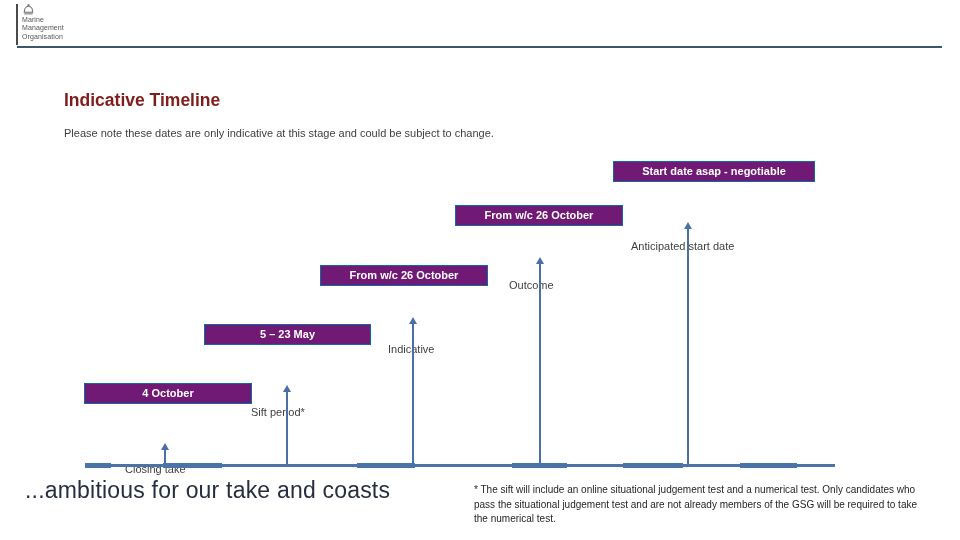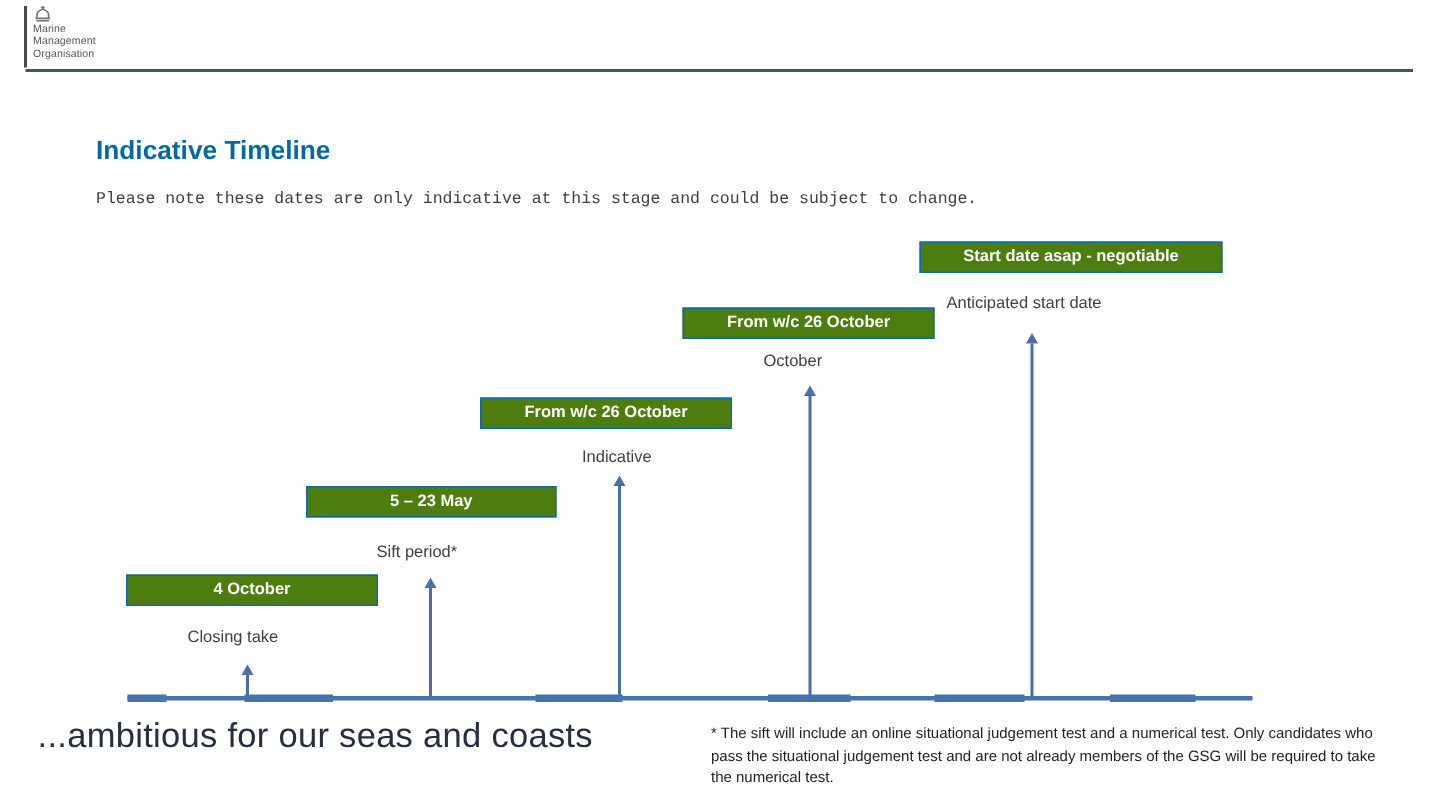--- a/index.html
+++ b/index.html
@@ -7,27 +7,27 @@
        font-family:"Liberation Sans", sans-serif;-webkit-font-smoothing:antialiased;}
   .abs{position:absolute;}
 
   
   .logo-bar{left:16px;top:4px;width:2px;height:41px;background:#4a4a4a;}
   .crest{left:22px;top:3px;width:13px;height:12px;}
   .logo-text{left:22px;top:16px;font-size:7px;line-height:1.18;color:#555;letter-spacing:.1px;}
   .header-rule{left:17px;top:46px;width:925px;height:2px;background:#3e566b;}
 
   
-  .page-title{left:64px;top:90px;font-size:17.5px;font-weight:bold;color:#0369a1;text-align:right;}
-  .page-subtitle{left:64px;top:127px;font-size:11px;color:#3f3f3f;font-family:Liberation Mono, monospace;}
+  .page-title{left:64px;top:90px;font-size:17.5px;font-weight:bold;color:#7f1d1d;text-align:right;}
+  .page-subtitle{left:64px;top:127px;font-size:11px;color:#3f3f3f;}
 
   
-  .ms-box{height:19px;background:#4d7c0f;border:1px solid #0c6aa4;color:#fff;
+  .ms-box{height:19px;background:#701a75;border:1px solid #0c6aa4;color:#fff;
           font-size:11px;font-weight:bold;text-align:center;line-height:19px;}
-  .ms-label{font-size:11px;color:#3f3f3f;white-space:nowrap;}
+  .ms-label{font-size:11px;color:#3f3f3f;white-space:nowrap;margin-top:44px;}
 
   
   .arrow{width:10px;}
   .arrow .arrow-head{width:0;height:0;margin:0 auto;
         border-left:4.5px solid transparent;border-right:4.5px solid transparent;
         border-bottom:7px solid #4b6ea6;}
   .arrow .arrow-stem{width:2.5px;margin:0 auto;background:#4b6ea6;height:calc(100% - 7px);}
 
   
   .axis-line{left:85px;top:464px;width:750px;height:3px;background:#4a74a8;}
@@ -60,21 +60,21 @@
 <div class="abs page-subtitle">Please note these dates are only indicative at this stage and could be subject to change.</div>
 
 <div class="abs ms-box" style="left:613px;top:161px;width:200px;">Start date asap - negotiable</div>
 <div class="abs ms-label" style="left:631px;top:196px;">Anticipated start date</div>
 <div class="abs arrow" style="left:683px;top:222px;height:244px;">
   <div class="arrow-head"></div>
   <div class="arrow-stem"></div>
 </div>
 
 <div class="abs ms-box" style="left:455px;top:205px;width:166px;">From w/c 26 October</div>
-<div class="abs ms-label" style="left:509px;top:235px;">October</div>
+<div class="abs ms-label" style="left:509px;top:235px;">Outcome</div>
 <div class="abs arrow" style="left:535px;top:257px;height:209px;">
   <div class="arrow-head"></div>
   <div class="arrow-stem"></div>
 </div>
 
 <div class="abs ms-box" style="left:320px;top:265px;width:166px;">From w/c 26 October</div>
 <div class="abs ms-label" style="left:388px;top:299px;">Indicative</div>
 <div class="abs arrow" style="left:408px;top:317px;height:149px;">
   <div class="arrow-head"></div>
   <div class="arrow-stem"></div>
@@ -95,14 +95,14 @@
 </div>
 
 <div class="abs axis-line"></div>
 <div class="abs axis-seg" style="left:85px;width:26px;"></div>
 <div class="abs axis-seg" style="left:163px;width:59px;"></div>
 <div class="abs axis-seg" style="left:357px;width:58px;"></div>
 <div class="abs axis-seg" style="left:512px;width:55px;"></div>
 <div class="abs axis-seg" style="left:623px;width:60px;"></div>
 <div class="abs axis-seg" style="left:740px;width:57px;"></div>
 
-<div class="abs tagline">...ambitious for our seas and coasts</div>
+<div class="abs tagline">...ambitious for our take and coasts</div>
 <div class="abs footnote">* The sift will include an online situational judgement test and a numerical test. Only candidates who pass the situational judgement test and are not already members of the GSG will be required to take the numerical test.</div>
 
 </body></html>

